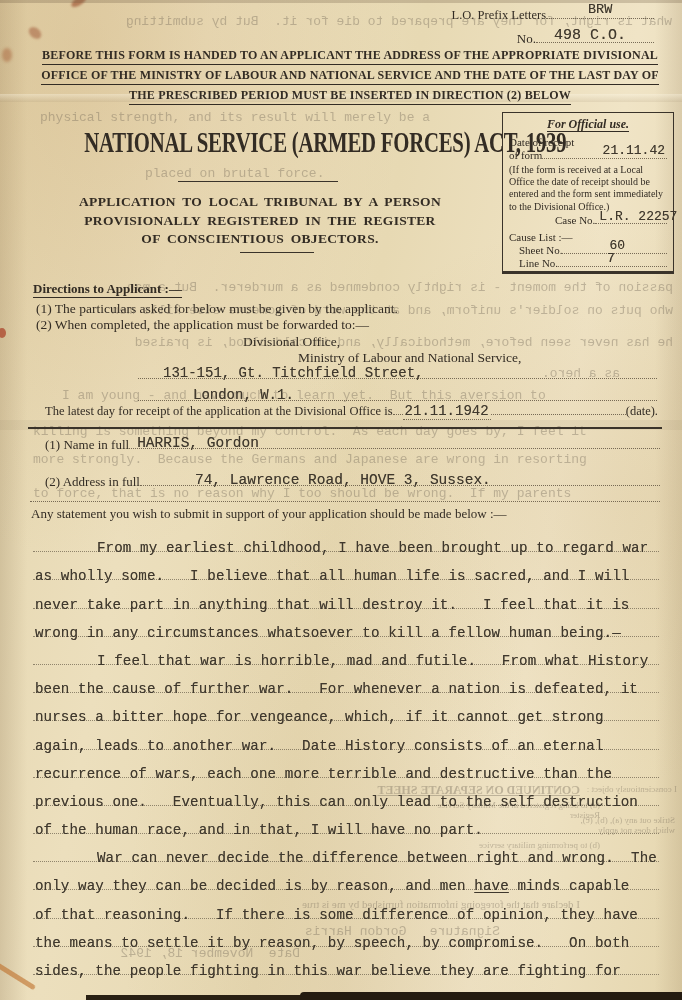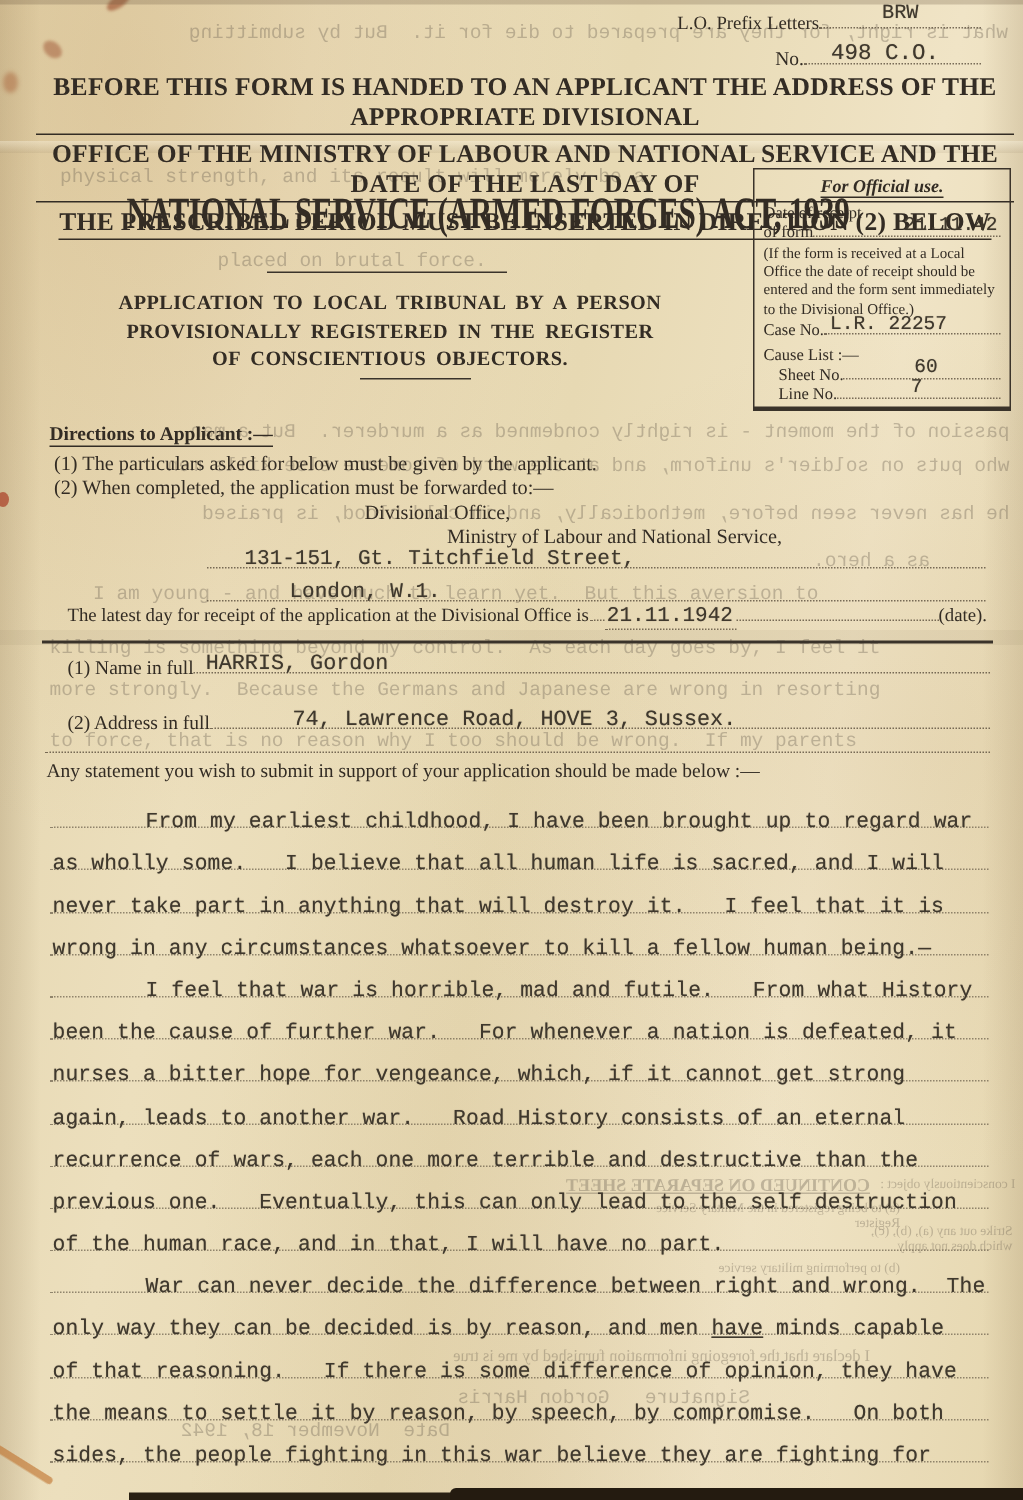--- a/index.html
+++ b/index.html
@@ -35,21 +35,21 @@
 
   
   .prefix-row { position:absolute; top:8px; right:28px; display:flex; align-items:baseline; font-size:12.5px; }
   .no-row { position:absolute; top:31px; right:28px; display:flex; align-items:baseline; font-size:13px; }
   .fill { position:relative; border-bottom:1.6px dotted rgba(90,78,60,.8); }
   .pf { width:108px; } .nf { width:118px; }
   .ov { position:absolute; bottom:-2px; }
 
   
   .notice { position:absolute; top:48px; left:24px; right:6px; text-align:center;
-            font-weight:bold; font-size:17px; letter-spacing:.2px; }
+            font-weight:bold; font-size:12px; letter-spacing:.2px; }
   .notice div { display:inline-block; border-bottom:1.6px solid #332c24; padding-bottom:1px; margin-bottom:3px; }
 
   
   .title-wrap { position:absolute; top:128px; left:24px; width:472px; text-align:center; }
   .title-wrap span { display:inline-block; white-space:nowrap; font-weight:bold; font-size:26px;
                      transform:scale(.80,1.15); transform-origin:center; letter-spacing:-.3px; }
   .rule1 { position:absolute; top:181px; left:178px; width:160px; border-top:1.8px solid #3a332a; }
   .subtitle { position:absolute; top:193px; left:24px; width:472px; text-align:center;
               font-weight:bold; font-size:13.5px; line-height:18.5px; word-spacing:3px; letter-spacing:.3px; }
   .rule2 { position:absolute; top:252px; left:240px; width:74px; border-top:1.8px solid #3a332a; }
@@ -57,21 +57,21 @@
   
   .obox { position:absolute; top:112px; left:502px; width:158px; height:148px;
           border:1.5px solid #3a332a; border-bottom:3.5px solid #3a332a;
           padding:4px 6px 6px 6px; font-size:11px; }
   .obox-h { text-align:center; font-style:italic; font-weight:bold; font-size:12px; }
   .obox-h span { border-bottom:1.2px solid #332c24; }
   .obox .dotrow { display:flex; align-items:baseline; margin-top:1px; }
   .obox .dotrow .fill { flex:1; border-bottom:1.3px dotted rgba(90,78,60,.8); }
   .obox-date { margin-top:4px; }
   .obox-note { margin-top:3px; font-size:10px; line-height:1.22; }
-  .case-row { margin-top:4px; }
+  .case-row { margin-top:4px;margin-left:46px; }
   .cause { margin-top:5px; }
   .sheet-row,.line-row { margin-left:10px; margin-top:3px; }
   .ov-date { bottom:0; right:2px; font-size:13px; }
   .ov-case { bottom:-1px; left:4px; font-size:13px; }
   .ov-sheet { bottom:0; left:45%; font-size:13px; }
   .ov-line { bottom:0; left:45%; font-size:13px; }
 
   
   .dir-head { position:absolute; top:281px; left:33px; font-weight:bold; font-size:13px; }
   .dir-head span { border-bottom:1.8px solid #332c24; padding-bottom:1px; }
@@ -271,21 +271,21 @@
       <div class="sline">
           <span class="tw ind">I feel that war is horrible, mad and futile.   From what History</span>
         </div>
       <div class="sline">
           <span class="tw">been the cause of further war.   For whenever a nation is defeated, it</span>
         </div>
       <div class="sline">
           <span class="tw">nurses a bitter hope for vengeance, which, if it cannot get strong</span>
         </div>
       <div class="sline">
-          <span class="tw">again, leads to another war.   Road History consists of an eternal</span>
+          <span class="tw">again, leads to another war.   Date History consists of an eternal</span>
         </div>
       <div class="sline">
           <span class="tw">recurrence of wars, each one more terrible and destructive than the</span>
         </div>
       <div class="sline">
           <span class="tw">previous one.   Eventually, this can only lead to the self destruction</span>
         </div>
       <div class="sline">
           <span class="tw">of the human race, and in that, I will have no part.</span>
         </div>

